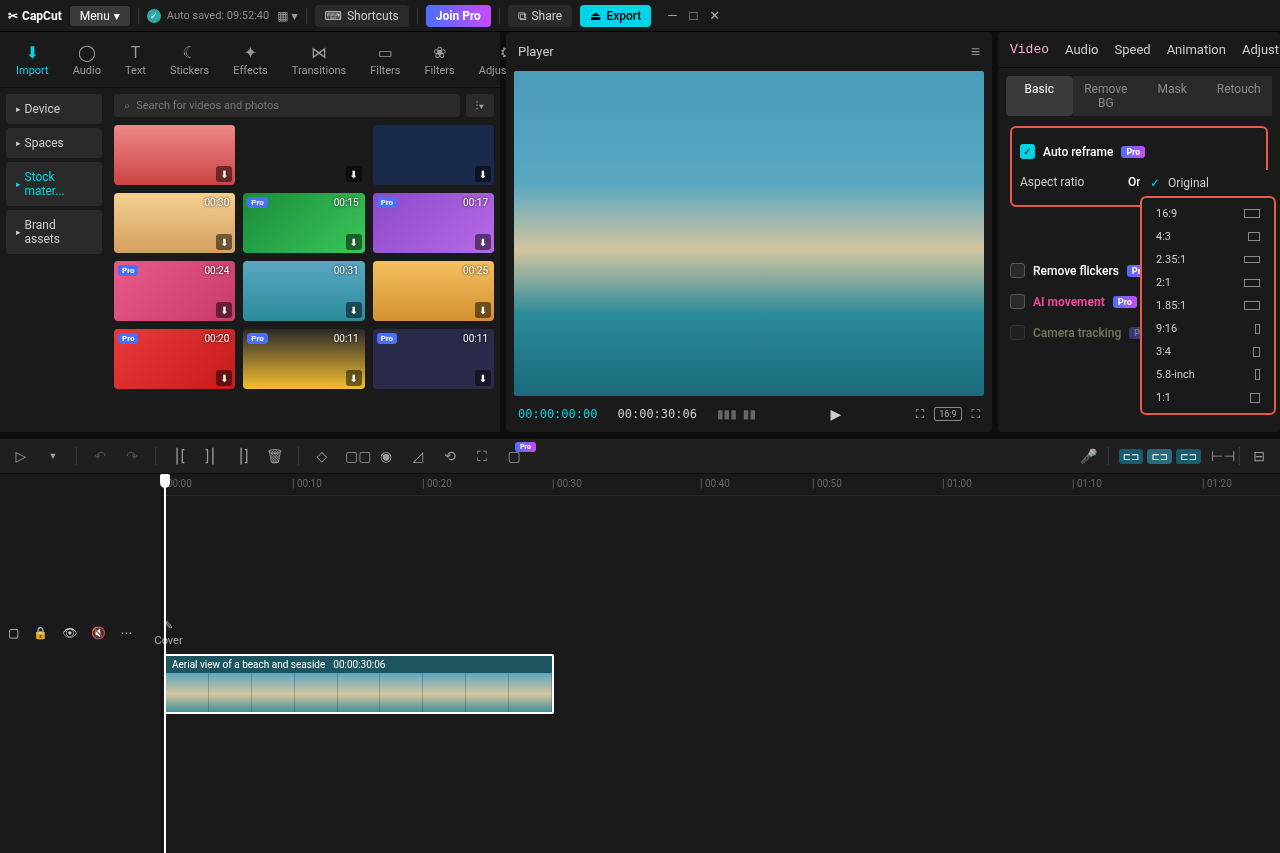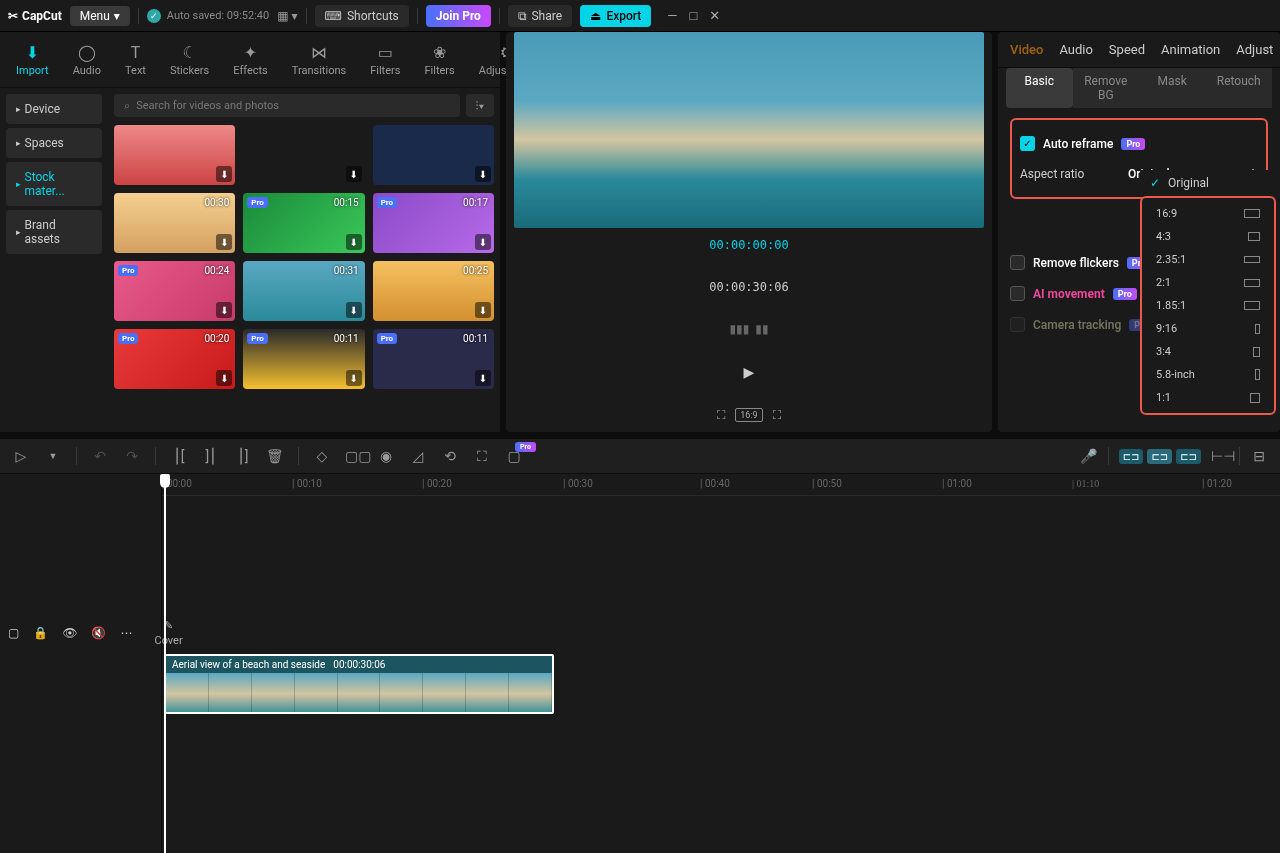--- a/index.html
+++ b/index.html
@@ -41,34 +41,34 @@
 .thumb-img { width: 100%; height: 100%; }
 .thumb-time { position: absolute; top: 4px; right: 6px; font-size: 10px; color: #fff; text-shadow: 0 0 3px #000; }
 .thumb-pro { position: absolute; top: 4px; left: 4px; background: #4a6fff; color: #fff; font-size: 8px; padding: 1px 4px; border-radius: 3px; font-weight: bold; }
 .thumb-dl { position: absolute; bottom: 3px; right: 3px; width: 16px; height: 16px; background: rgba(0,0,0,0.5); border-radius: 3px; display: flex; align-items: center; justify-content: center; color: #fff; font-size: 10px; }
 
 
 .player-panel { flex: 1; background: #1a1a1a; margin: 0 6px; border-radius: 4px; display: flex; flex-direction: column; }
 .player-header { display: flex; justify-content: space-between; align-items: center; padding: 10px 12px; font-size: 13px; color: #ccc; }
 .player-menu { color: #999; font-size: 16px; cursor: pointer; }
 .player-video { flex: 1; margin: 0 8px; background: linear-gradient(180deg, #4a9bb8 0%, #5aa8c2 35%, #d4c5a0 55%, #2a8a9a 75%, #1a6a7a 100%); border-radius: 2px; }
-.player-controls { display: flex; align-items: center; padding: 10px 12px; gap: 28px; flex-direction: column; }
+.player-controls { display: flex; align-items: center; padding: 10px 12px; gap: 20px; }
 .timecode { color: #00d4e6; font-size: 12px; font-family: monospace; }
 .timecode-dur { color: #ccc; }
 .player-icons { display: flex; gap: 6px; color: #666; }
 .player-play { flex: 1; text-align: center; font-size: 14px; color: #ccc; }
 .player-right-icons { display: flex; gap: 10px; color: #aaa; align-items: center; }
 .ratio-badge { border: 1px solid #888; padding: 1px 4px; border-radius: 2px; font-size: 9px; }
 
 
 .right-panel { width: 282px; background: #1a1a1a; border-radius: 4px; display: flex; flex-direction: column; position: relative; }
 .right-tabs { display: flex; padding: 10px 12px; gap: 16px; font-size: 13px; border-bottom: 1px solid #0d0d0d; }
 .right-tab { color: #ccc; cursor: pointer; }
-.right-tab.active { color: #a16207; font-weight: 500; }
-.sub-tabs { display: flex; padding: 0 8px; margin-top: 0; }
+.right-tab.active { color: #f9a8d4; font-weight: 500; font-family: Liberation Mono, monospace; }
+.sub-tabs { display: flex; padding: 0 8px; margin-top: 8px; }
 .sub-tab { flex: 1; text-align: center; padding: 6px; font-size: 12px; color: #888; background: #2a2a2a; cursor: pointer; }
 .sub-tab.active { background: #3a3a3a; color: #fff; border-radius: 4px; }
 .right-body { padding: 10px 12px; flex: 1; position: relative; }
 .highlight-box { border: 2px solid #e85a4a; border-radius: 6px; padding: 8px; margin-bottom: 8px; }
 .setting-row { display: flex; align-items: center; justify-content: space-between; padding: 8px 0; font-size: 12px; color: #ccc; }
 .setting-label { display: flex; align-items: center; gap: 8px; }
 .checkbox-on { width: 15px; height: 15px; background: #00d4e6; border-radius: 3px; display: flex; align-items: center; justify-content: center; color: #000; font-size: 10px; }
 .checkbox-off { width: 15px; height: 15px; border: 1px solid #555; border-radius: 3px; background: #2a2a2a; }
 .pro-badge { background: linear-gradient(90deg, #4a6fff, #c84aff); color: #fff; font-size: 9px; padding: 1px 5px; border-radius: 3px; font-weight: bold; }
 .dropdown-sel { display: flex; justify-content: space-between; align-items: center; color: #fff; width: 130px; }
@@ -284,20 +284,24 @@
     <span class="thumb-pro">Pro</span>
     <span class="thumb-time">00:11</span>
     <span class="thumb-dl">⬇</span>
             </div>
           </div>
       </div>
     </div>
   </div>
 
   <div class="player-panel">
+    <div class="player-header">
+      <span>Player</span>
+      <span class="player-menu">≡</span>
+    </div>
     <div class="player-video"></div>
     <div class="player-controls">
       <span class="timecode">00:00:00:00</span>
       <span class="timecode timecode-dur">00:00:30:06</span>
       <div class="player-icons">
         <span>▮▮▮</span>
         <span>▮▮</span>
       </div>
       <div class="player-play">▶</div>
       <div class="player-right-icons">
@@ -455,25 +459,25 @@
         <span>Cover</span>
       </div>
     </div>
     <div style="height:190px"></div>
   </div>
   <div class="timeline-right">
     <div class="ruler" id="ruler">
         <span class="ruler-mark" style="left: 0px;">| 00:00</span>
         <span class="ruler-mark" style="left: 130px;">| 00:10</span>
         <span class="ruler-mark" style="left: 260px;">| 00:20</span>
-        <span class="ruler-mark" style="left: 401px;">| 00:30</span>
+        <span class="ruler-mark" style="left: 390px;">| 00:30</span>
         <span class="ruler-mark" style="left: 538px;">| 00:40</span>
         <span class="ruler-mark" style="left: 650px;">| 00:50</span>
         <span class="ruler-mark" style="left: 780px;">| 01:00</span>
-        <span class="ruler-mark" style="left: 910px; font-family: Liberation Serif, serif;">| 01:10</span>
+        <span class="ruler-mark" style="left: 910px;">| 01:10</span>
         <span class="ruler-mark" style="left: 1040px;">| 01:20</span>
       </div>
     <div class="playhead">
       <div class="playhead-head"></div>
     </div>
     <div class="clip">
       <div class="clip-header">
         <span>Aerial view of a beach and seaside</span>
         <span>00:00:30:06</span>
       </div>

